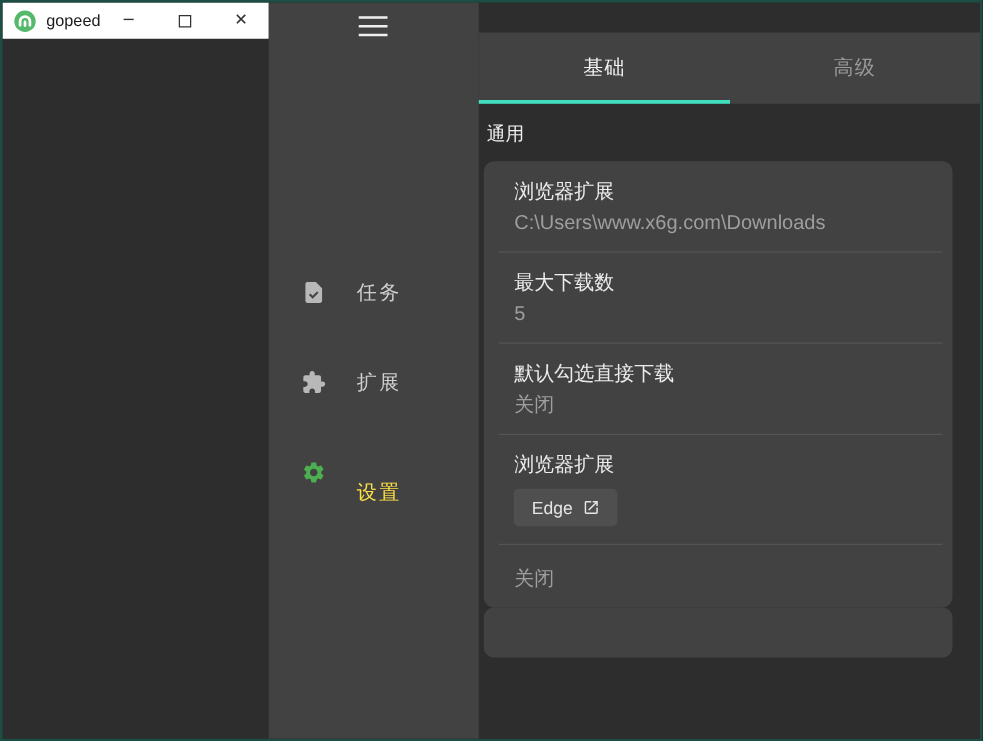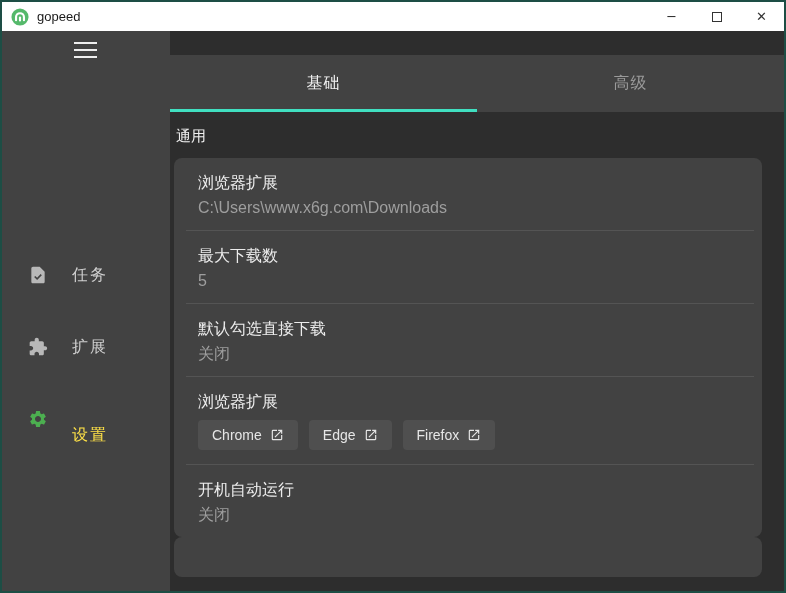--- a/index.html
+++ b/index.html
@@ -2,21 +2,21 @@
 <html style="--accent: #40dfc0; --window-border: #1d4e45;"><head>
 <meta charset="utf-8">
 <style>
   html, body { margin: 0; padding: 0; background: #2d2d2d; }
   * { box-sizing: border-box; }
 
   .window {
     width: 786px; height: 593px;
     border: 2px solid var(--window-border, #1d4e45);
     background: #2d2d2d;
-    display: flex; flex-direction: column;
+    display: flex; flex-direction: row;
     font-family: "Liberation Sans", "DejaVu Sans", sans-serif;
     overflow: hidden;
   }
 
   
   .titlebar {
     height: 29px; flex: none;
     background: #ffffff;
     display: flex; align-items: center;
     padding-left: 9px;
@@ -37,21 +37,21 @@
 
   .sidebar {
     width: 168px; flex: none;
     background: #424242;
     position: relative;
   }
   .hamburger { position: absolute; top: 11px; left: 72px; width: 23px; cursor: pointer; }
   .hamburger .bar { display: block; height: 2px; background: #efefef; margin-bottom: 5px; }
   .hamburger .bar:last-child { margin-bottom: 0; }
 
-  .nav { position: absolute; top: 208px; left: 0; right: 0; text-align: right; }
+  .nav { position: absolute; top: 196px; left: 0; right: 0; text-align: right; }
   .nav-item {
     height: 72px; display: flex; align-items: center;
     padding-left: 26px; cursor: pointer;
   }
   .nav-icon { width: 20px; height: 20px; margin-right: 24px; display: flex; flex: none; }
   .nav-label { font-size: 16px; color: #cfcfcf; letter-spacing: 2px; }
   .nav-item.active .nav-label { color: #fde047; margin-top: 32px; }
 
   
   .content { flex: 1; display: flex; flex-direction: column; min-width: 0; background: #2d2d2d; margin-top: 24px; }
@@ -185,49 +185,32 @@
           <div class="row">
             <div class="row-title">默认勾选直接下载</div>
             <div class="row-sub">关闭</div>
           </div>
           <div class="divider"></div>
 
           <div class="row">
             <div class="row-title">浏览器扩展</div>
             <div class="buttons">
               <button class="btn">
-                <span>Chrome</span>
-                <span class="ext-icon">
-                  <svg viewBox="0 0 24 24" width="14" height="14" fill="#e6e6e6">
-                    <path d="M19 19H5V5h7V3H5a2 2 0 0 0-2 2v14a2 2 0 0 0 2 2h14c1.1 0 2-.9 2-2v-7h-2v7zM14 3v2h3.59l-9.83 9.83 1.41 1.41L19 6.41V10h2V3h-7z"></path>
-                  </svg>
-                </span>
-              </button>
-              <button class="btn">
                 <span>Edge</span>
                 <span class="ext-icon">
                   <svg viewBox="0 0 24 24" width="14" height="14" fill="#e6e6e6">
                     <path d="M19 19H5V5h7V3H5a2 2 0 0 0-2 2v14a2 2 0 0 0 2 2h14c1.1 0 2-.9 2-2v-7h-2v7zM14 3v2h3.59l-9.83 9.83 1.41 1.41L19 6.41V10h2V3h-7z"></path>
                   </svg>
                 </span>
               </button>
-              <button class="btn">
-                <span>Firefox</span>
-                <span class="ext-icon">
-                  <svg viewBox="0 0 24 24" width="14" height="14" fill="#e6e6e6">
-                    <path d="M19 19H5V5h7V3H5a2 2 0 0 0-2 2v14a2 2 0 0 0 2 2h14c1.1 0 2-.9 2-2v-7h-2v7zM14 3v2h3.59l-9.83 9.83 1.41 1.41L19 6.41V10h2V3h-7z"></path>
-                  </svg>
-                </span>
-              </button>
             </div>
           </div>
           <div class="divider"></div>
 
           <div class="row">
-            <div class="row-title">开机自动运行</div>
             <div class="row-sub">关闭</div>
           </div>
 
         </div>
 
 
         <div class="card card-partial"></div>
 
       </div>
     </section>

